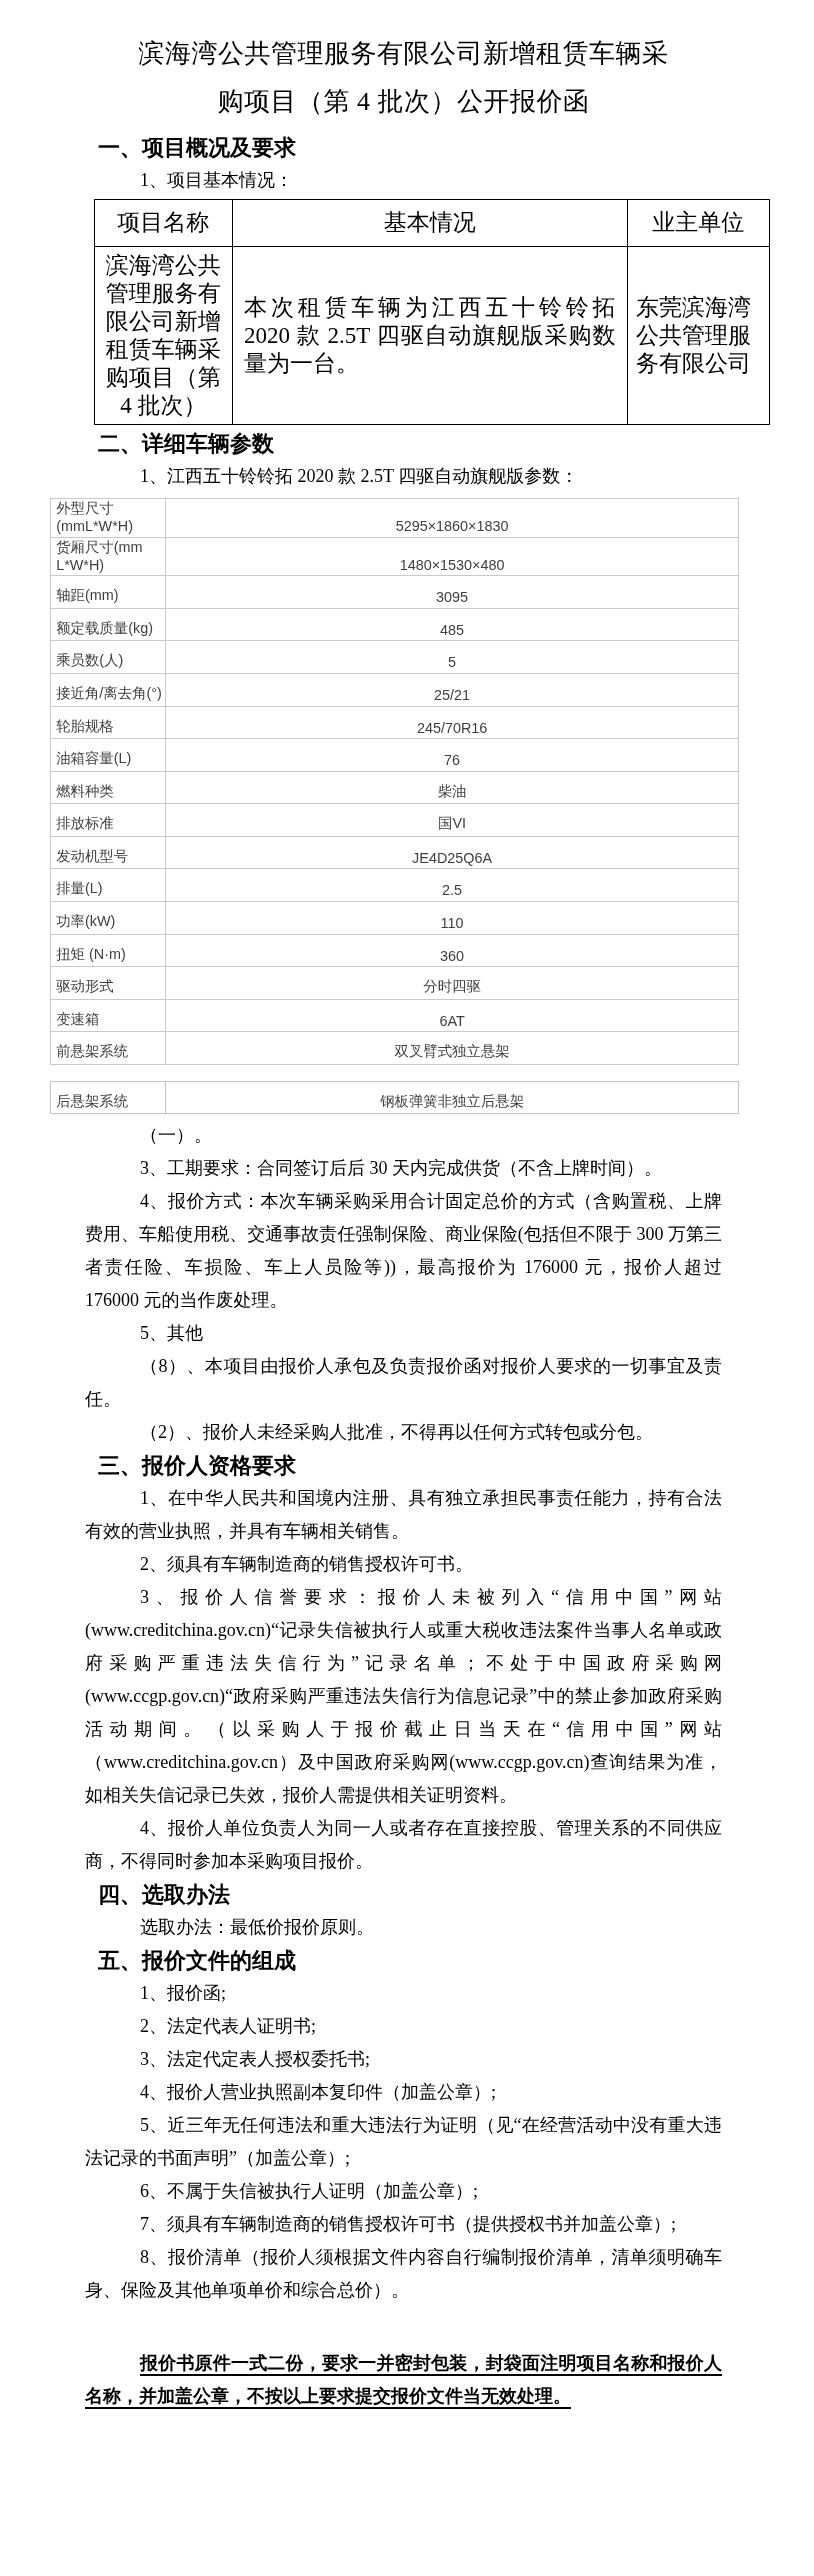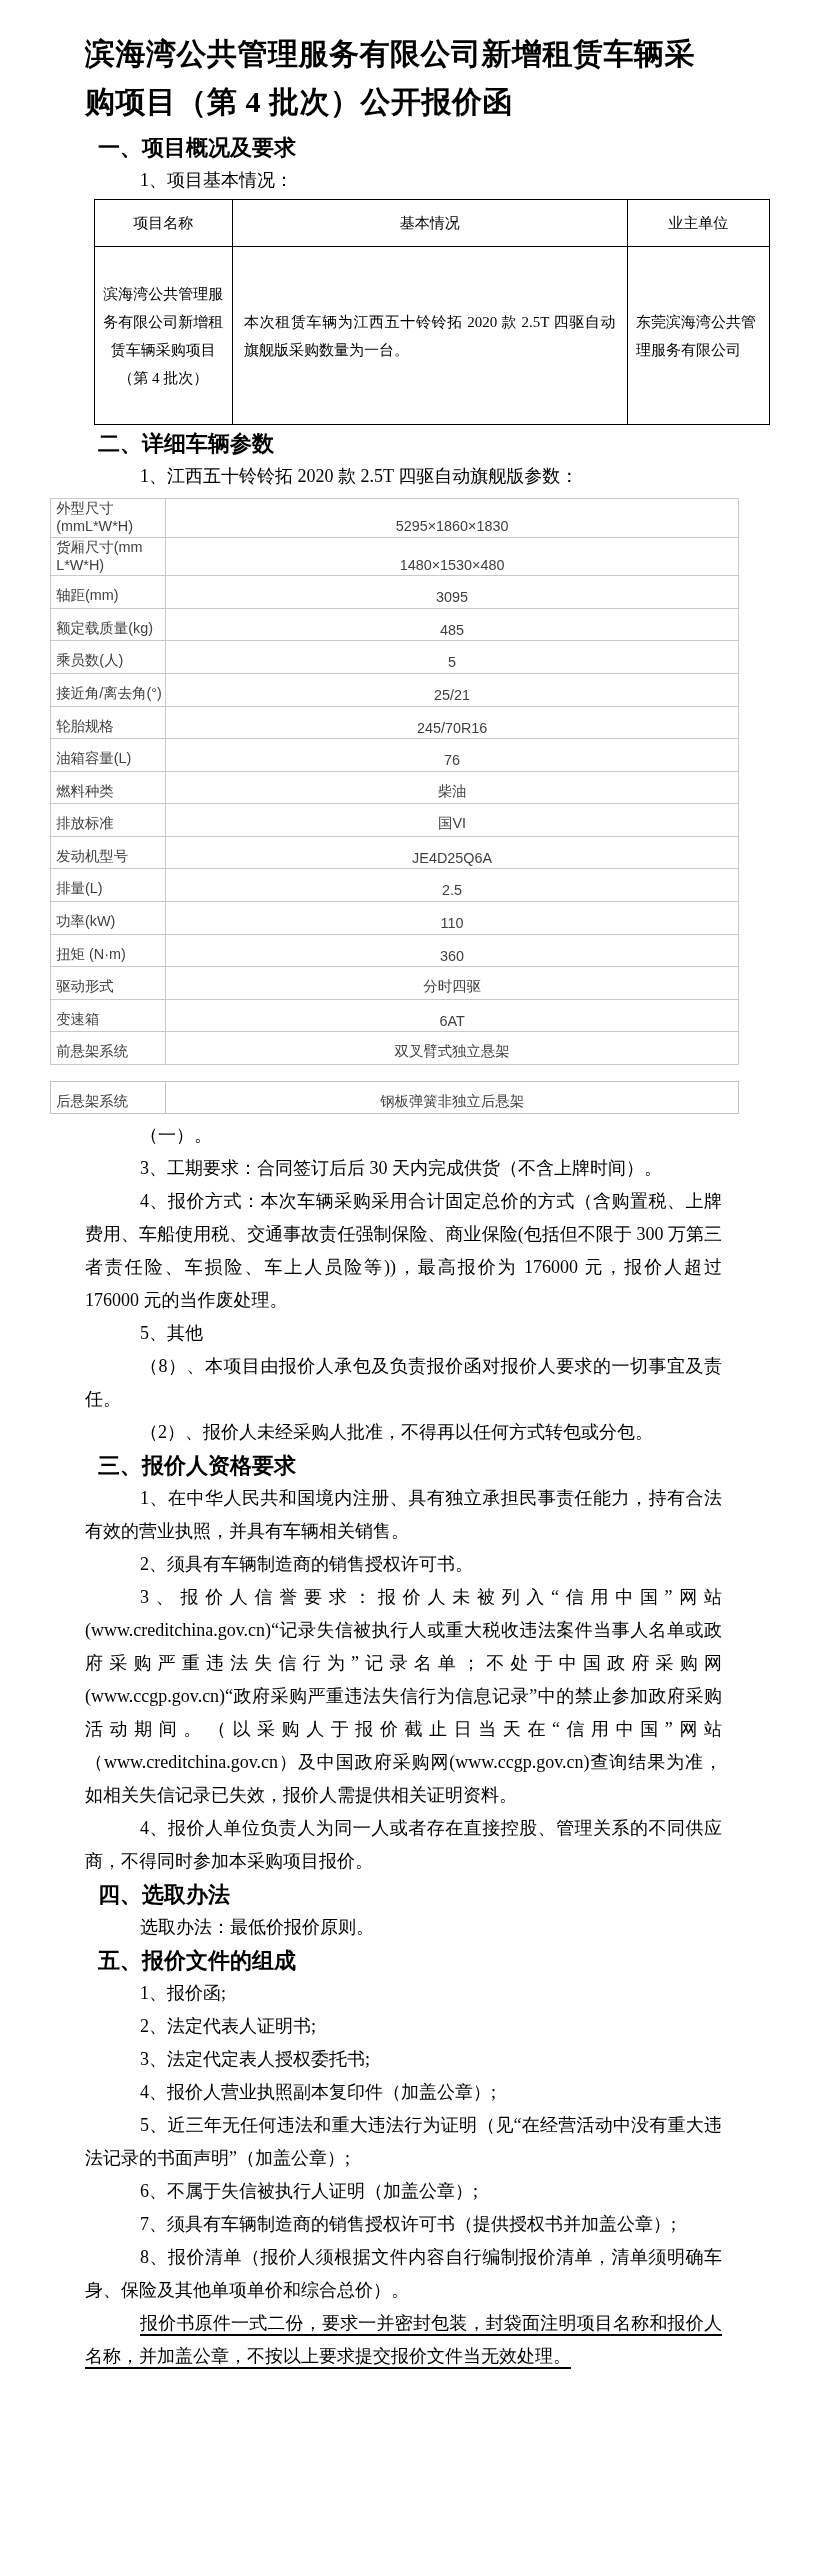--- a/index.html
+++ b/index.html
@@ -15,23 +15,23 @@
     color: #000000;
   }
   .page {
     box-sizing: border-box;
     width: 814px;
     height: 2920px;
     padding: 30px 92px 0 85px;
   }
   
   .doc-title {
-    text-align: left;
-    font-size: 30px;
-    font-weight: bold;
+    text-align: center;
+    font-size: 26px;
+    font-weight: normal;
     line-height: 48px;
     margin: 0 0 5.2px 0;
     letter-spacing: 0.5px;
   }
   
   .h-sec {
     font-size: 22px;
     font-weight: bold;
     line-height: 33px;
     margin: 0 0 0 13px;
@@ -39,35 +39,36 @@
   }
   .par {
     font-size: 18px;
     line-height: 33px;
     margin: 0;
     text-align: justify;
     text-indent: 55px;
   }
   .par.no-indent { text-indent: 0; }
   .par.bold-underline {
-    font-weight: normal;
+    font-weight: bold;
     text-decoration: underline;
     text-decoration-thickness: 1.5px;
     text-underline-offset: 5.2px;
+    margin-top: 40px;
   }
   
   table.project-table {
     border-collapse: collapse;
     table-layout: fixed;
     width: 675px;
     margin: 2.1px 0 2.1px 8.8px;
   }
   table.project-table td, table.project-table th {
     border: 1.5px solid #000000;
-    font-size: 15px;
+    font-size: 23px;
     font-weight: normal;
     line-height: 28px;
     padding: 3.1px 8.2px;
     vertical-align: middle;
   }
   table.project-table th { height: 40px; text-align: center; }
   table.project-table .col-name  { width: 138px; }
   table.project-table .col-info  { width: 395px; }
   table.project-table .col-owner { width: 142px; }
   table.project-table td.cell-name  { text-align: center; height: 170px; }

